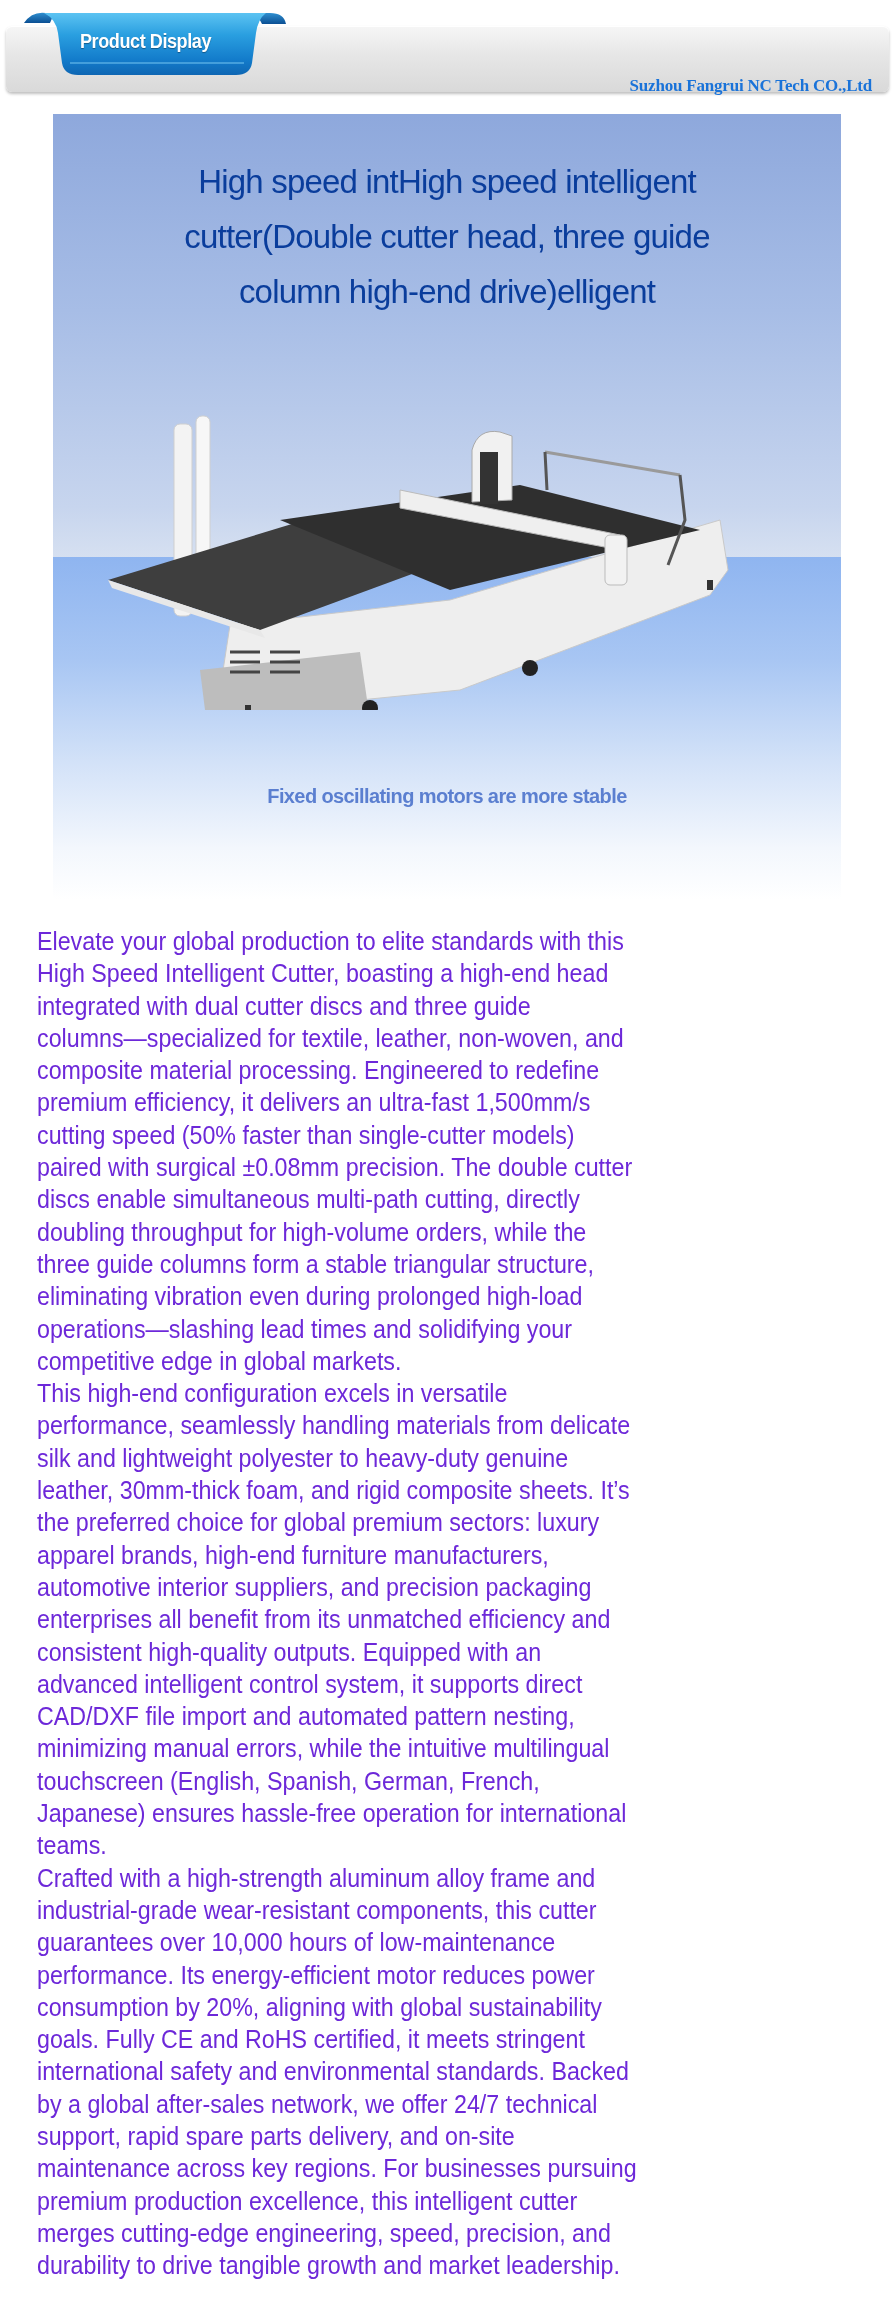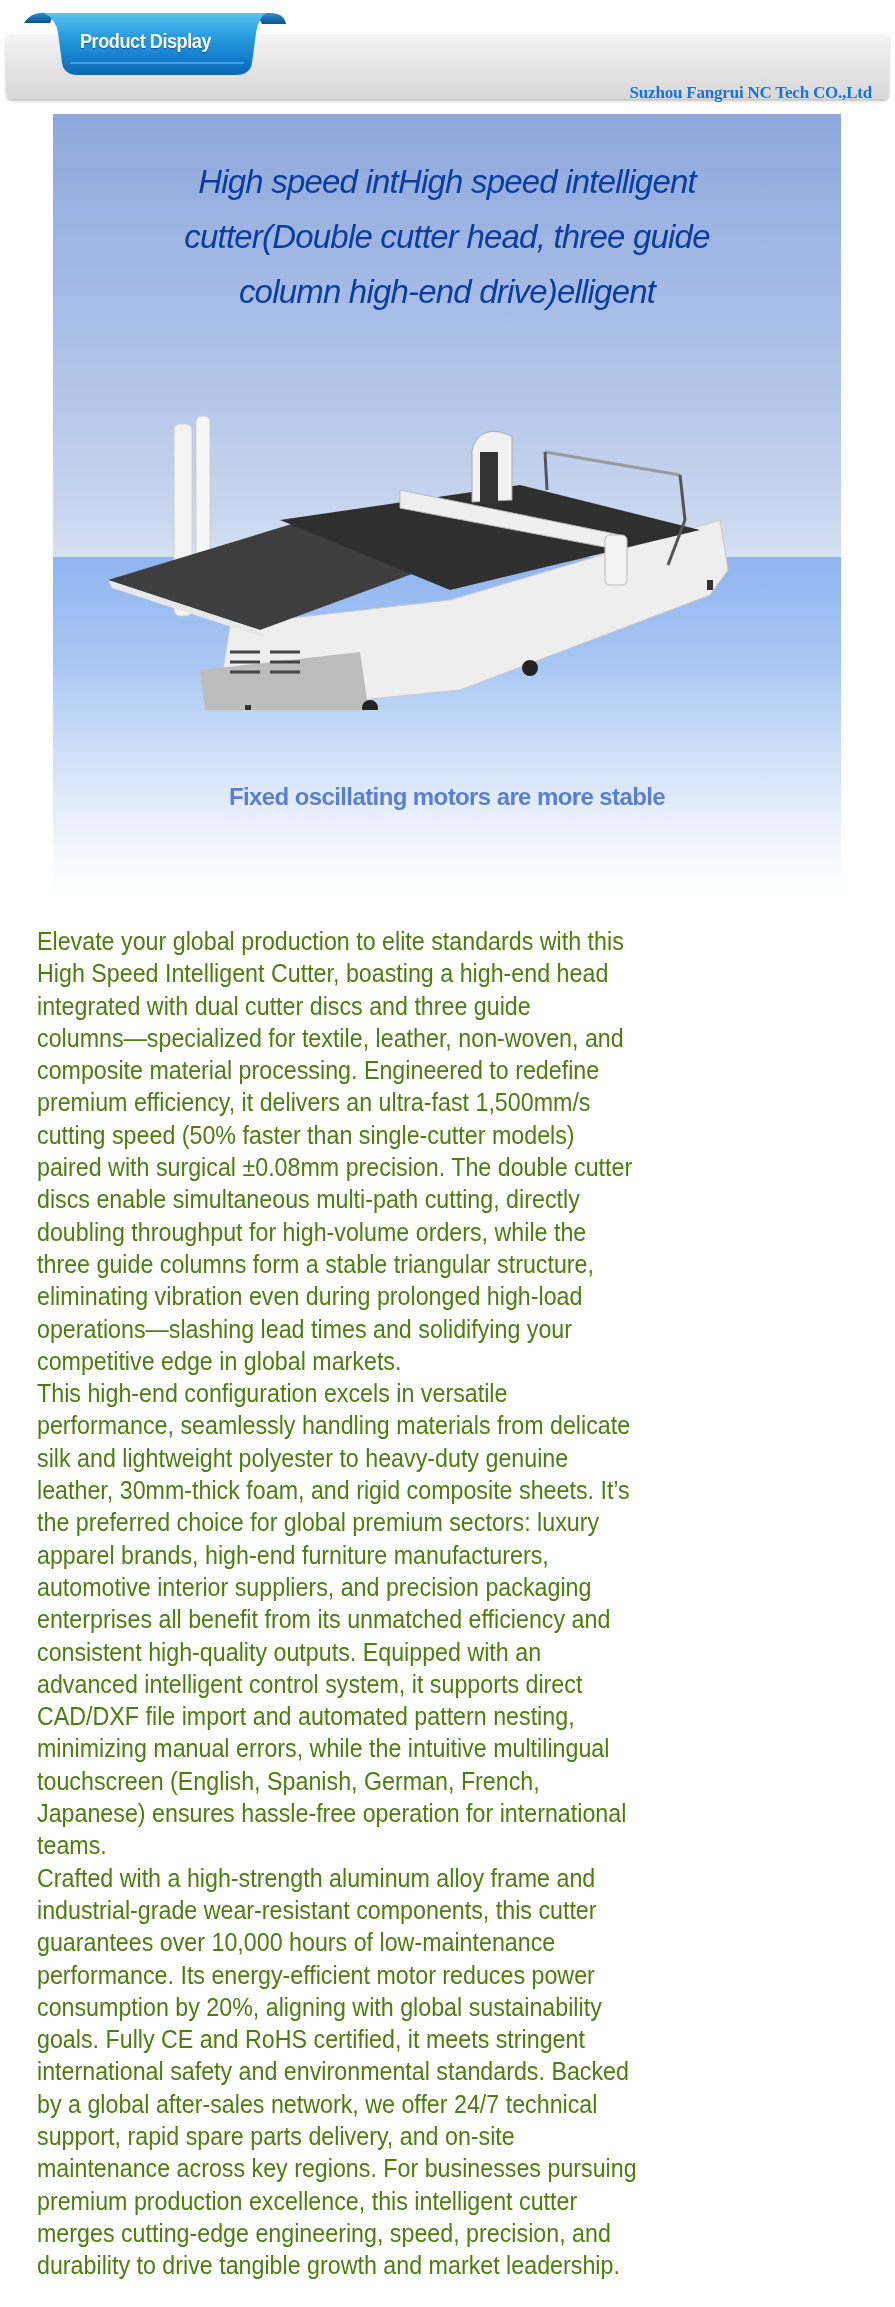--- a/index.html
+++ b/index.html
@@ -1,45 +1,45 @@
 <!DOCTYPE html>
 <html><head>
 <meta charset="utf-8">
 <style>
   html, body { margin:0; padding:0; background:#ffffff; }
   body { width:895px; height:2307px; position:relative; overflow:hidden; font-family:"Liberation Sans", sans-serif; }
 
   
-  .banner { position:absolute; left:6px; top:33px; width:883px; height:66px; border-radius:6px;
+  .banner { position:absolute; left:6px; top:26px; width:883px; height:66px; border-radius:6px;
     background:linear-gradient(#f6f6f6 0%, #e6e6e6 45%, #d9d9d9 100%);
     box-shadow:0 2px 3px rgba(0,0,0,0.25), inset 0 1px 0 #ffffff; }
   .ribbon { position:absolute; left:22px; top:11px; width:266px; height:66px; }
   .ribbon svg { position:absolute; left:0; top:0; }
   .ribbon-label { position:absolute; left:58px; top:18px; width:150px; text-align:center;
     color:#ffffff; font-weight:bold; font-size:21px; letter-spacing:-0.5px;
     transform:scaleX(0.86); transform-origin:left center; white-space:nowrap;
     text-shadow:0 1px 1px rgba(0,0,0,0.35); }
   .company { position:absolute; right:17px; top:50px; color:#1a73d9; font-weight:bold;
     font-size:17px; font-family:"Liberation Serif", serif; letter-spacing:-0.2px; white-space:nowrap; }
 
   
   .product-image { position:absolute; left:53px; top:114px; width:788px; height:786px; overflow:hidden;
     background:linear-gradient(#8ea8dc 0%, #a7bde6 25%, #c7d5ee 50%, #d7e1f1 57%, #dbe4f2 100%); }
   .product-image .ground { position:absolute; left:0; top:443px; width:100%; height:343px;
     background:linear-gradient(#8fb5f0 0%, #a8c6f3 30%, #d3e2f8 60%, #f3f7fd 85%, #ffffff 100%); }
   .headline { position:absolute; left:0; top:40px; width:100%; text-align:center; color:#0a3d9c;
-    font-size:33px; line-height:55px; letter-spacing:-0.8px;font-style:italic; }
+    font-size:33px; line-height:55px; letter-spacing:-0.8px; }
   .headline div { white-space:nowrap; }
   .machine { position:absolute; left:47px; top:276px; }
   .caption { position:absolute; left:0; top:662px; width:100%; text-align:center; color:#5b7fd0;
-    font-size:24px; line-height:41px; letter-spacing:-0.6px; font-weight:bold; }
+    font-size:20px; line-height:41px; letter-spacing:-0.6px; font-weight:bold; }
   .caption div { white-space:nowrap; }
 
   
-  .body-text { position:absolute; left:37px; top:925px; width:830px; color:#4d7c0f;
+  .body-text { position:absolute; left:37px; top:925px; width:830px; color:#6d28d9;
     font-size:25px; line-height:32.3px; }
   .body-text .line { white-space:nowrap; transform:scaleX(0.93); transform-origin:left center; height:32.3px; }
 </style>
 </head>
 <body>
 
 <div class="banner">
   <div class="company">Suzhou Fangrui NC Tech CO.,Ltd</div>
 </div>
 <div class="ribbon">

